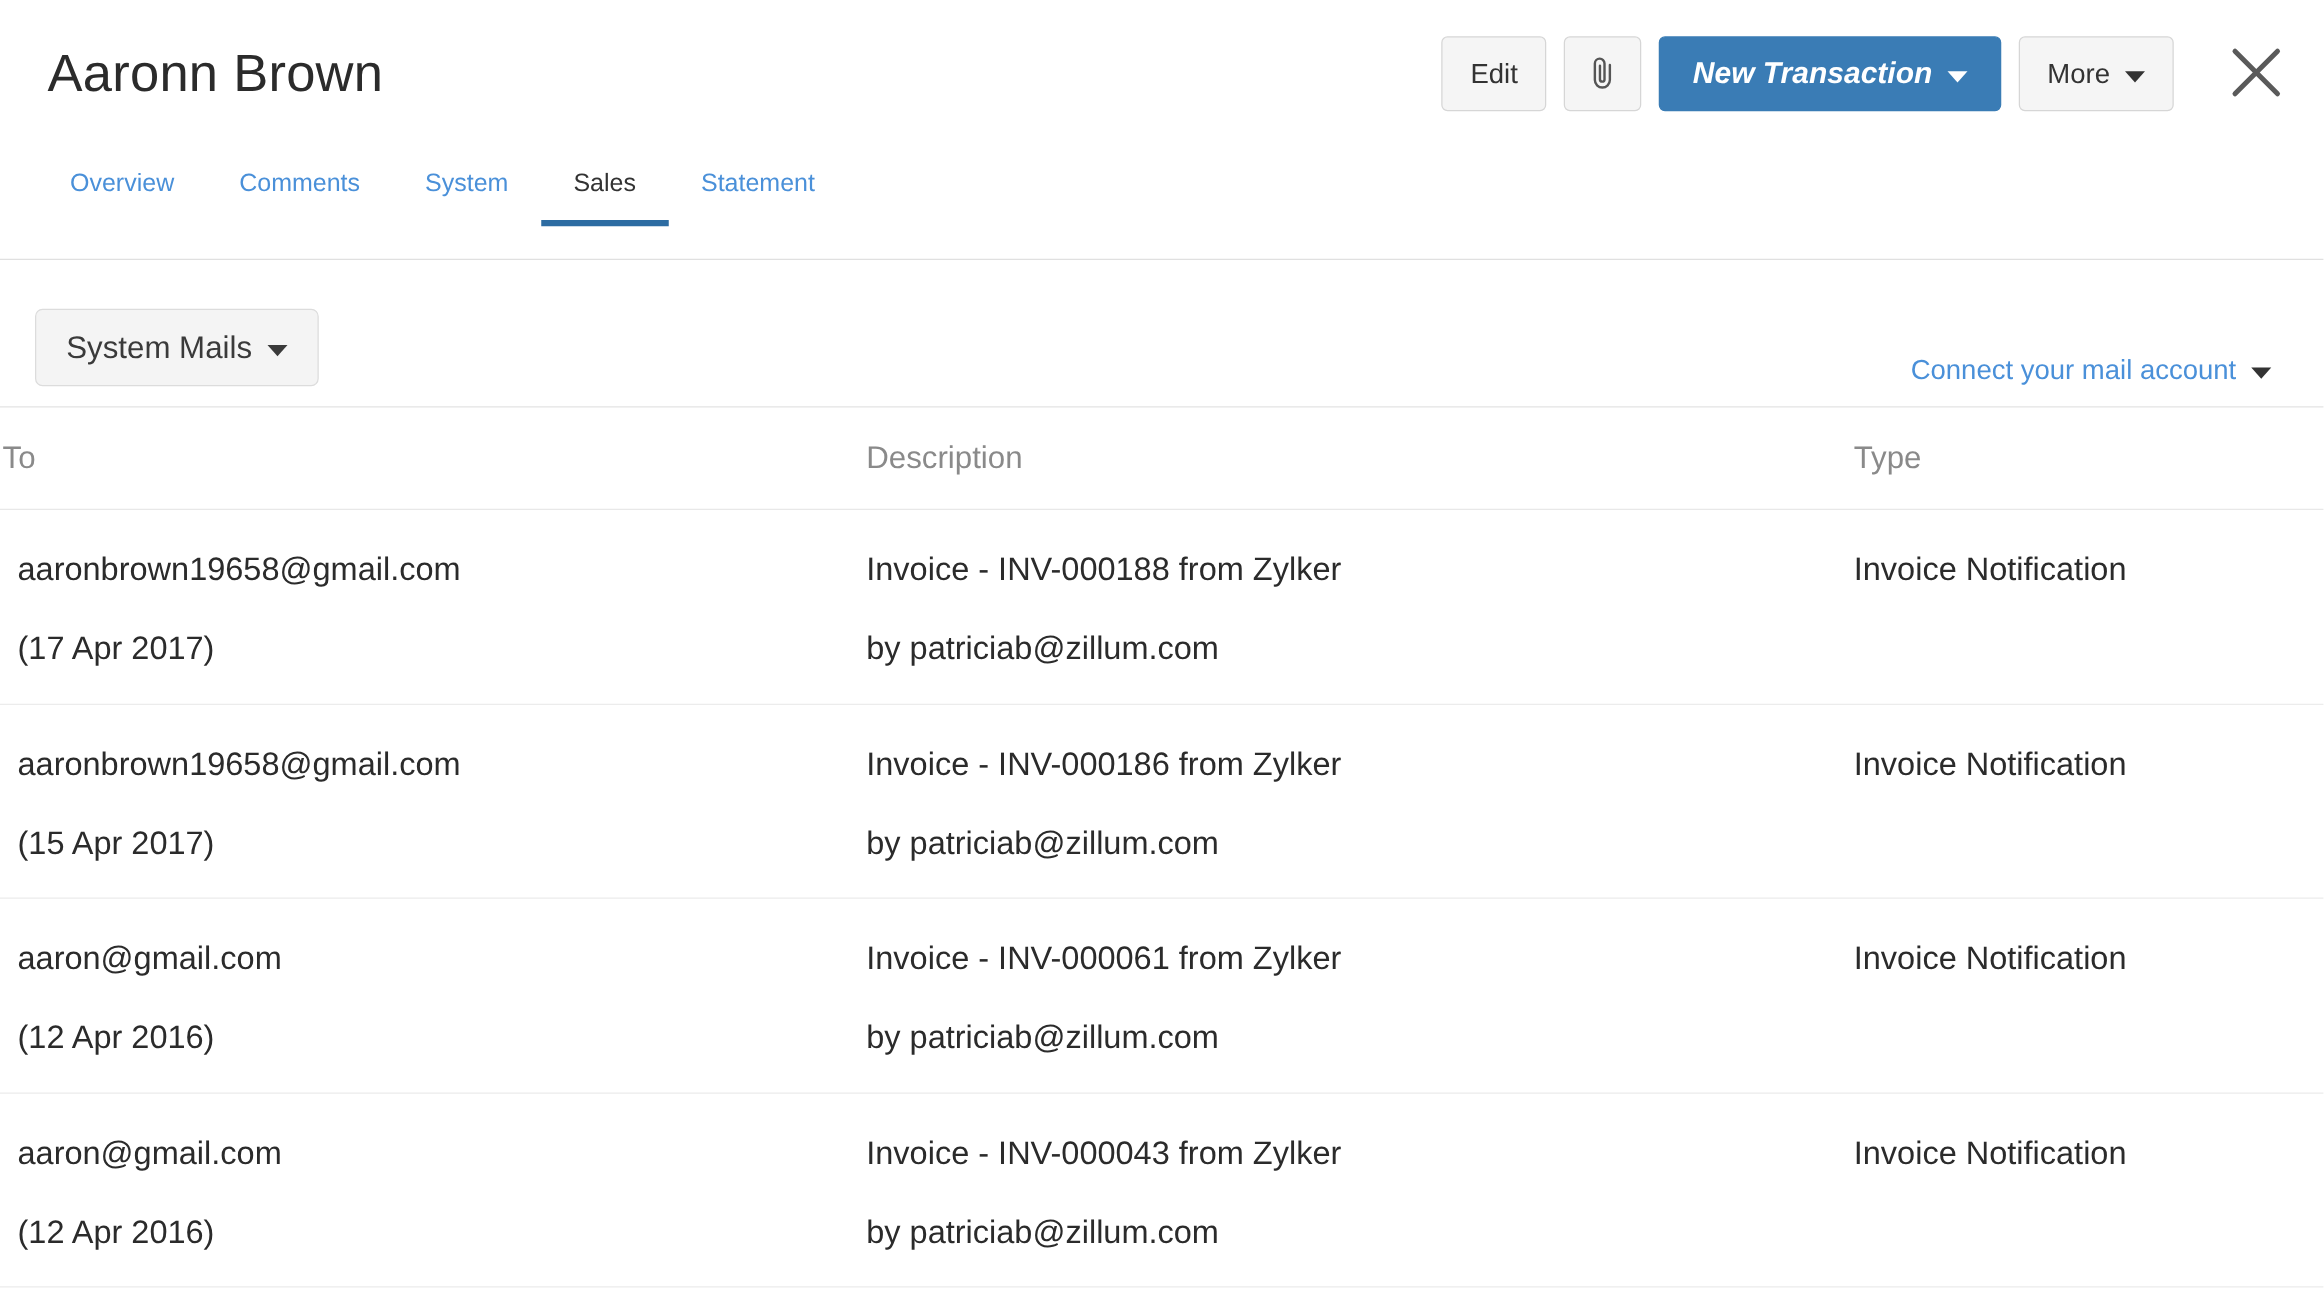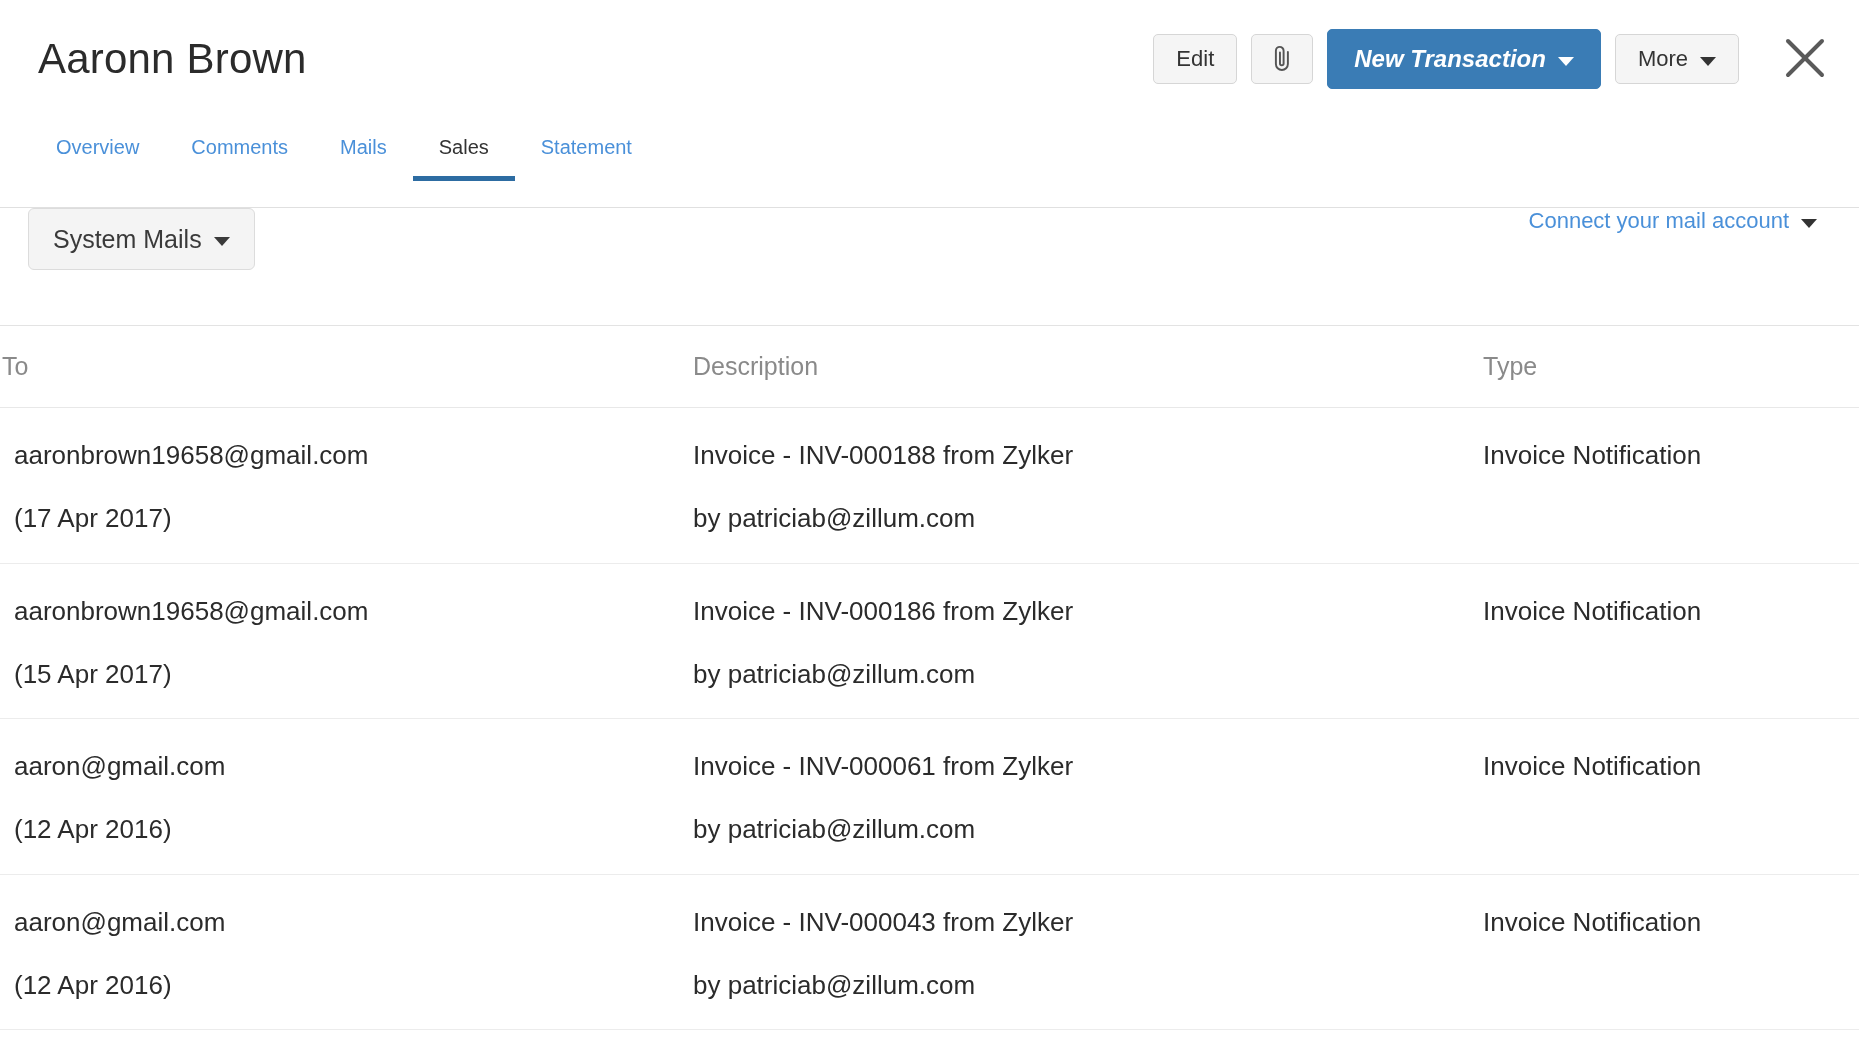--- a/index.html
+++ b/index.html
@@ -33,21 +33,21 @@
     align-items: center;
     gap: 14px;
   }
   .btn {
     font-family: "Liberation Sans", sans-serif;
     font-size: 22px;
     color: #333333;
     background: #f5f5f5;
     border: 1px solid #d6d6d6;
     border-radius: 5px;
-    height: 50px;
+    height: 60px;
     padding: 0 22px;
     display: inline-flex;
     align-items: center;
     justify-content: center;
     cursor: pointer;
     white-space: nowrap;
   }
   .btn-icon { width: 62px; padding: 0; }
   .btn-primary {
     background: #3a7cb5;
@@ -109,22 +109,22 @@
     left: 0; right: 0;
     bottom: -1px;
     height: 5px;
     background: #2d6ca2;
   }
 
   
   .filterbar {
     height: 118px;
     display: flex;
-    align-items: flex-start;
-    padding: 0 28px 0 28px;
+    align-items: flex-end;
+    padding: 0 28px 16px 28px;
     border-bottom: 1px solid #e3e3e3;
   }
   .filter-select {
     font-size: 25px;
     color: #3a3a3a;
     background: #f4f4f4;
     border: 1px solid #dcdcdc;
     border-radius: 6px;
     height: 62px;
     padding: 0 24px;
@@ -212,21 +212,21 @@
             <line x1="40" y1="6" x2="6" y2="40" stroke="#5a5a5a" stroke-width="4" stroke-linecap="round"></line>
           </svg>
         </span>
       </button>
     </div>
   </div>
 
   <div class="tabs">
     <div class="tab">Overview</div>
     <div class="tab">Comments</div>
-    <div class="tab">Mails</div>
+    <div class="tab">System</div>
     <div class="tab active">Sales</div>
     <div class="tab">Statement</div>
   </div>
 
   <div class="filterbar">
     <div class="filter-select">
       <span>System Mails</span>
       <span class="caret"></span>
     </div>
     <div class="connect-link">

